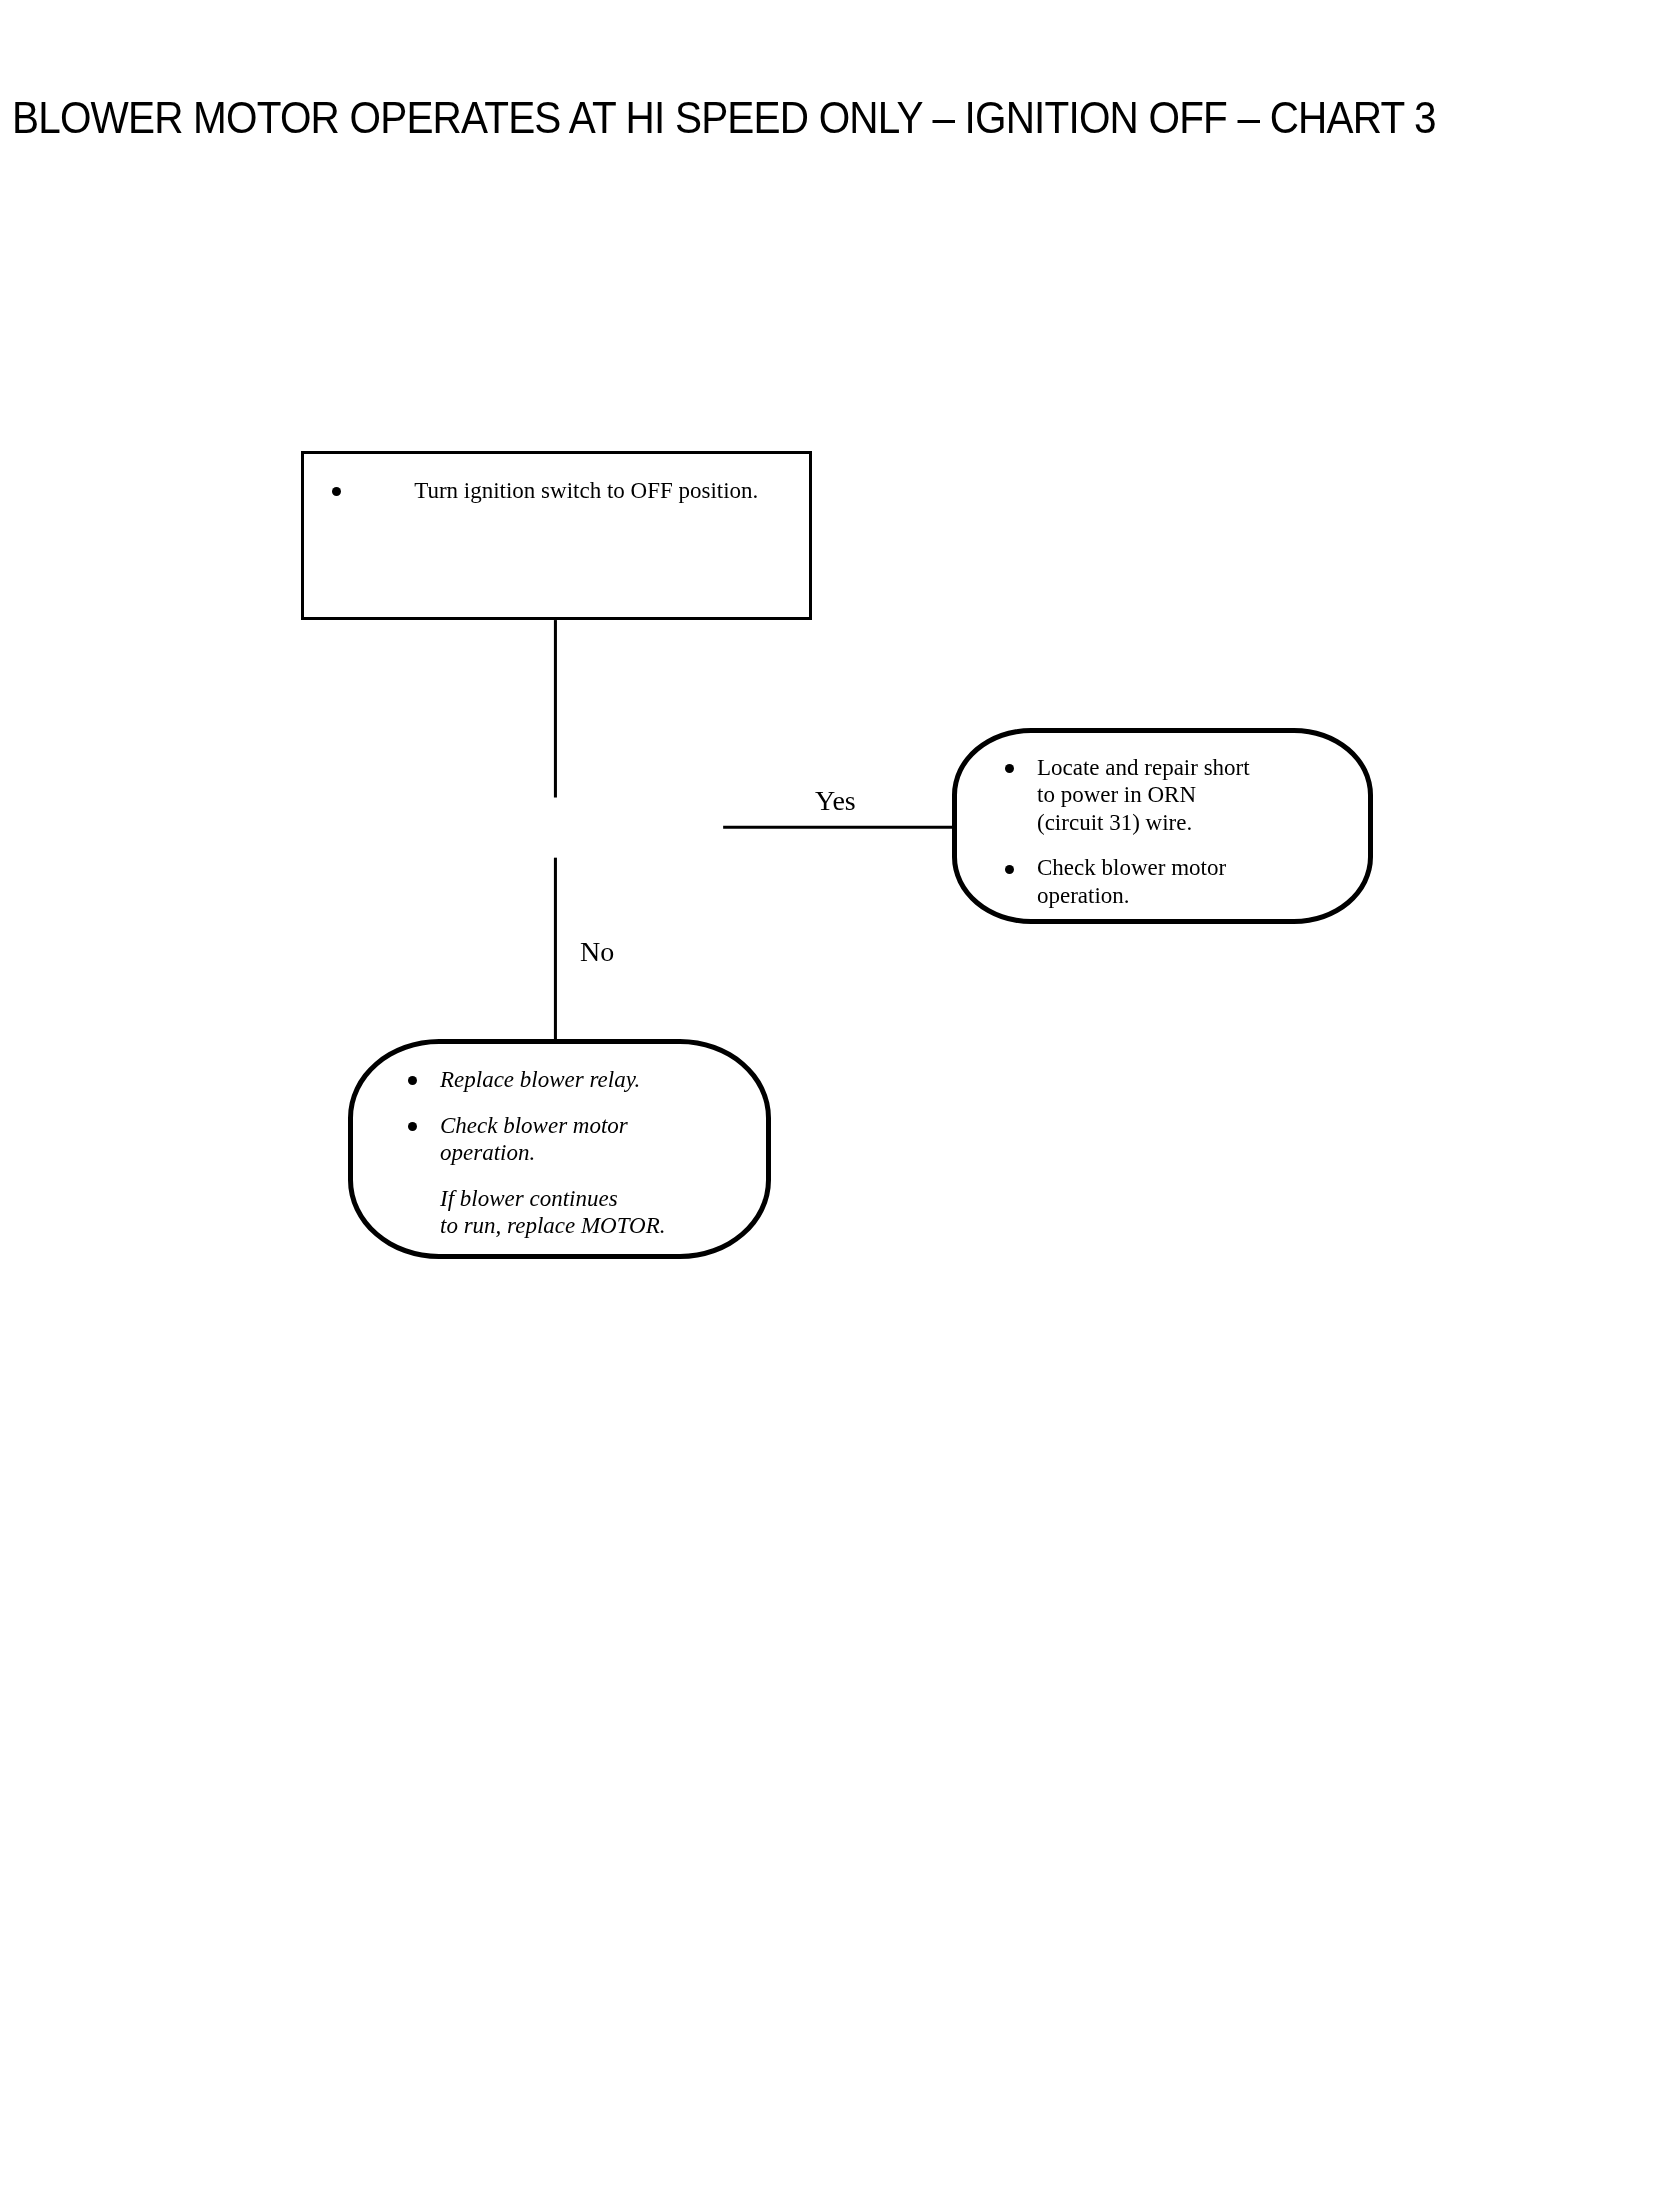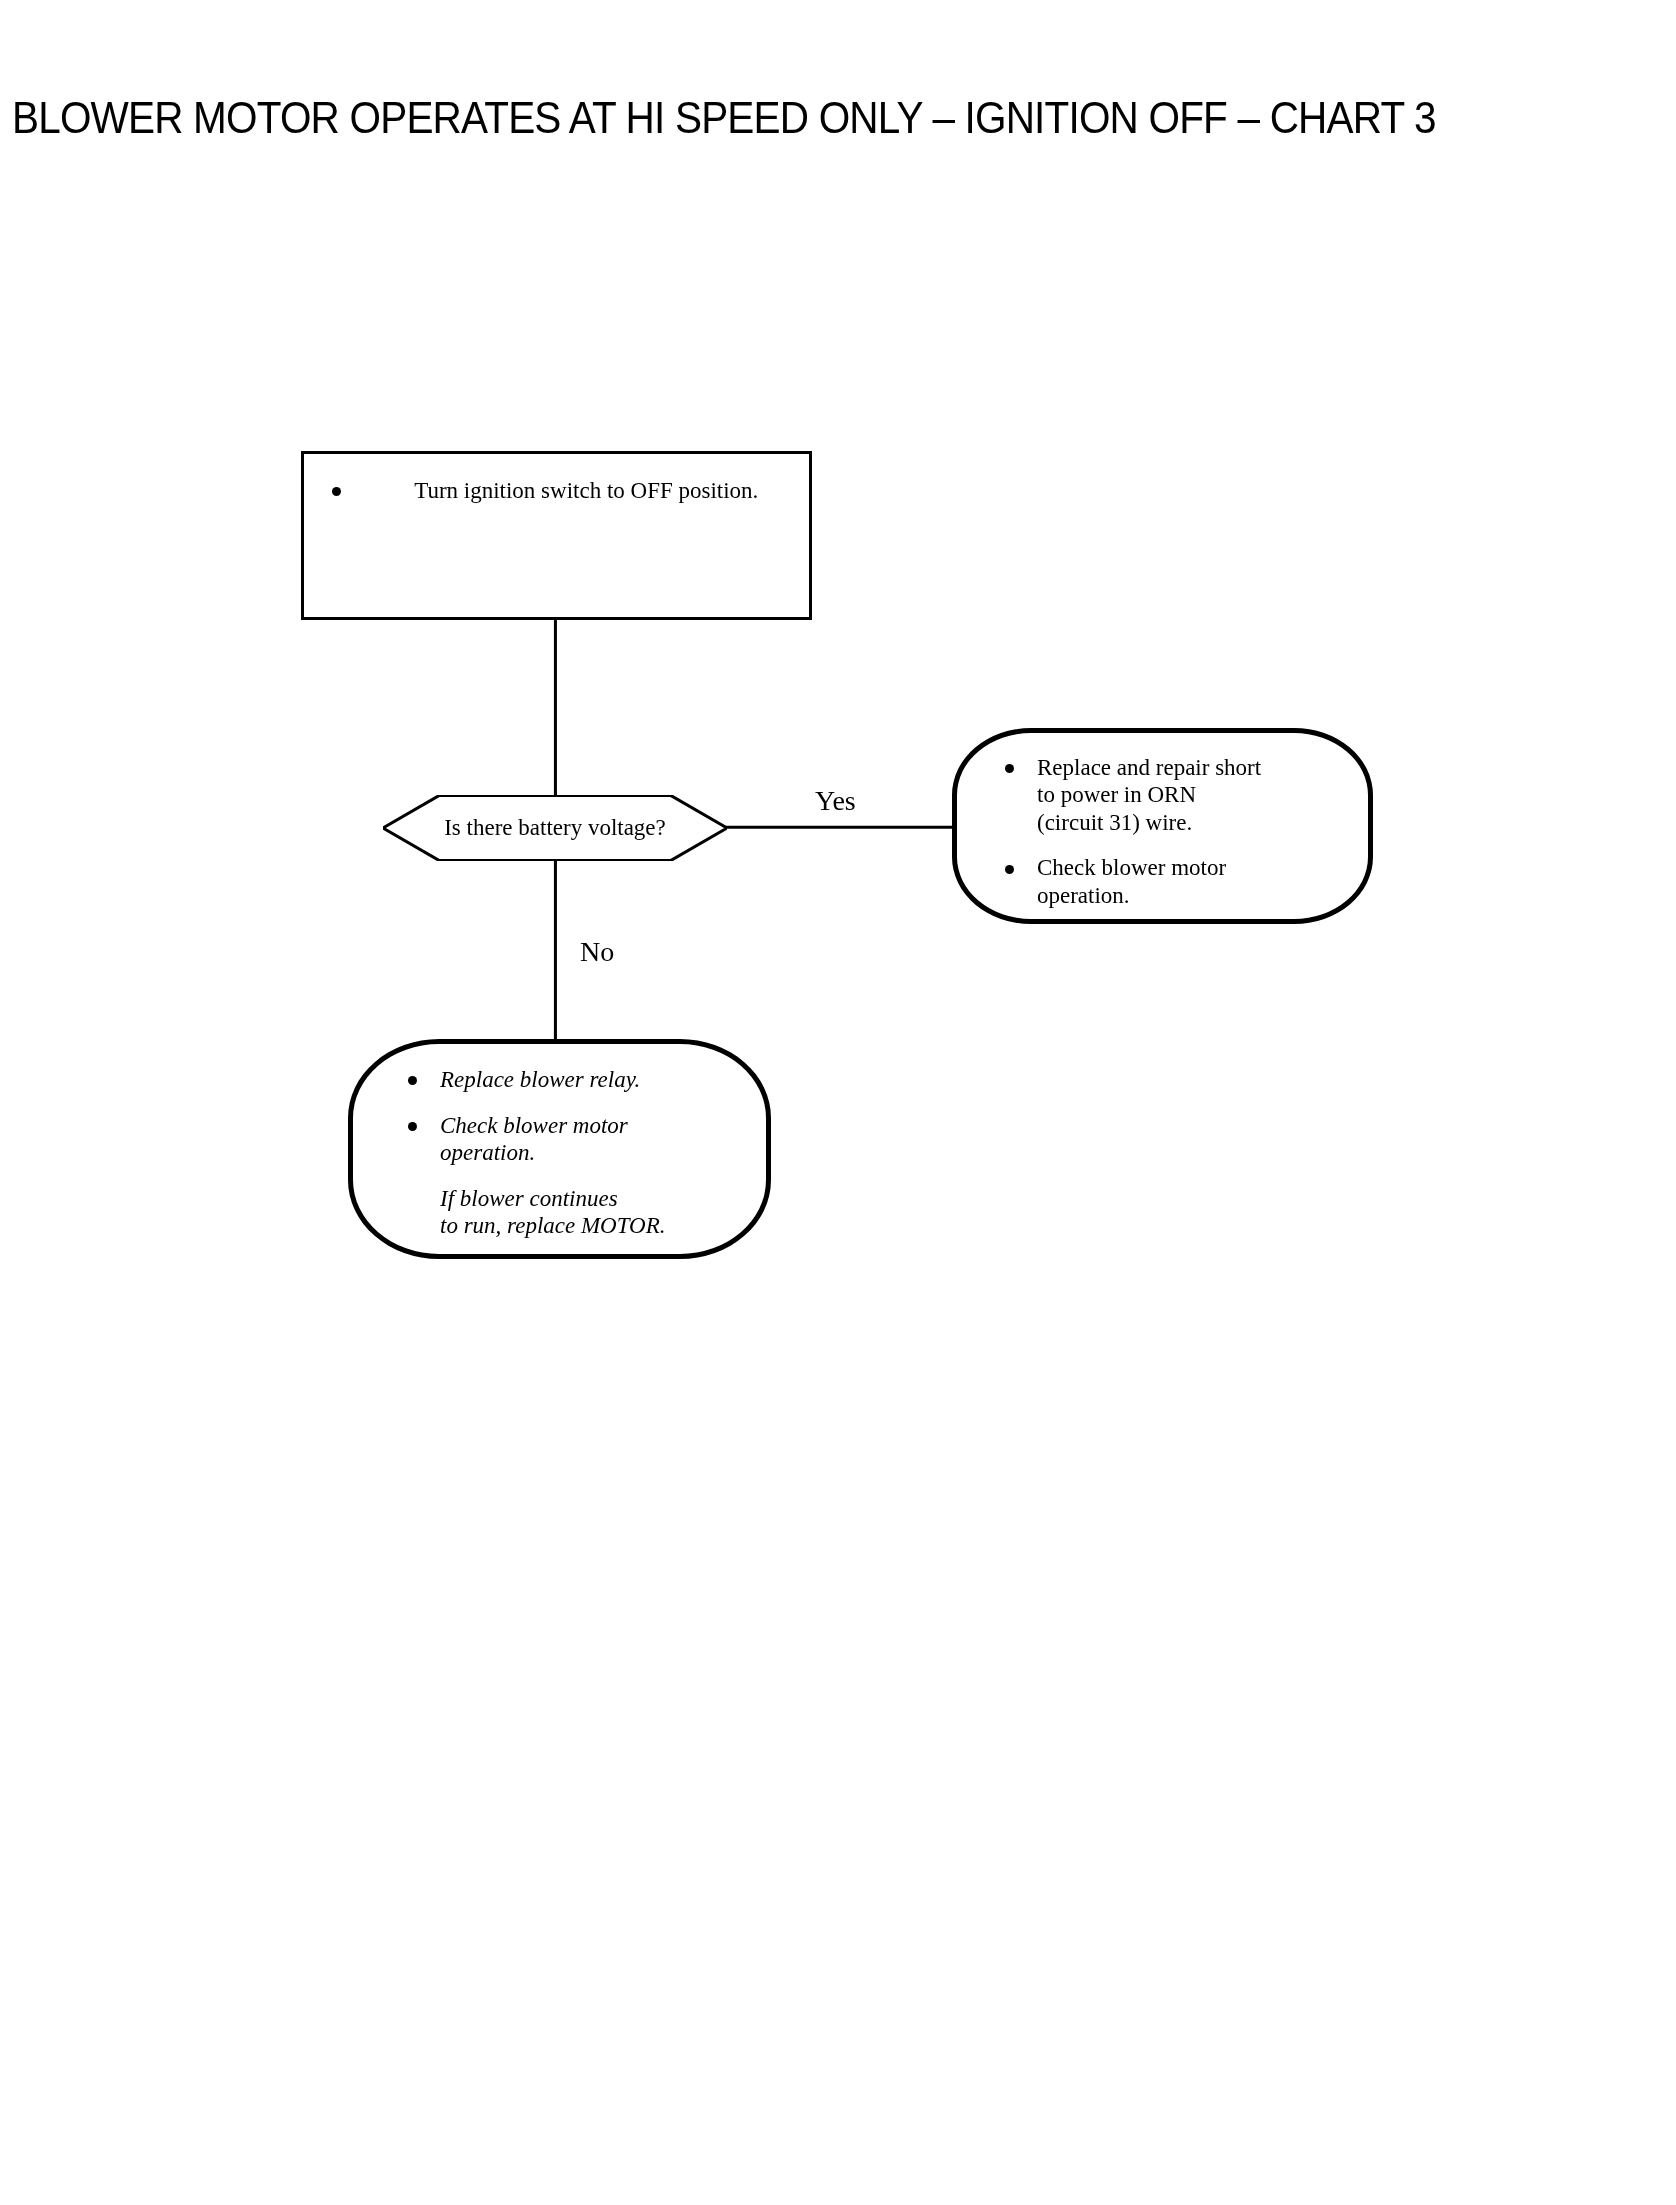--- a/index.html
+++ b/index.html
@@ -200,33 +200,27 @@
     <div class="inner">
       <ul class="bullets node-text">
         <li>
           <span class="dot"></span>
           <span class="line">Turn ignition switch to OFF position.</span>
         </li>
       </ul>
     </div>
   </div>
 
-  <div id="decision-1">
-    <svg viewBox="0 0 566 108" preserveAspectRatio="none" xmlns="http://www.w3.org/2000/svg">
-      <polygon points="0,54 92,1 474,1 566,54 474,107 92,107" fill="#ffffff" stroke="#000000" stroke-width="3" vector-effect="non-scaling-stroke"></polygon>
-    </svg>
-    <div class="label">Is there battery voltage?</div>
-  </div>
 
   <div class="terminal-box" id="terminal-yes">
     <div class="inner">
       <ul class="bullets node-text">
         <li>
           <span class="dot"></span>
-          <span class="line">Replace and repair short</span>
+          <span class="line">Locate and repair short</span>
           <span class="line">to power in ORN</span>
           <span class="line">(circuit 31) wire.</span>
         </li>
         <li>
           <span class="dot"></span>
           <span class="line">Check blower motor</span>
           <span class="line">operation.</span>
         </li>
       </ul>
     </div>

